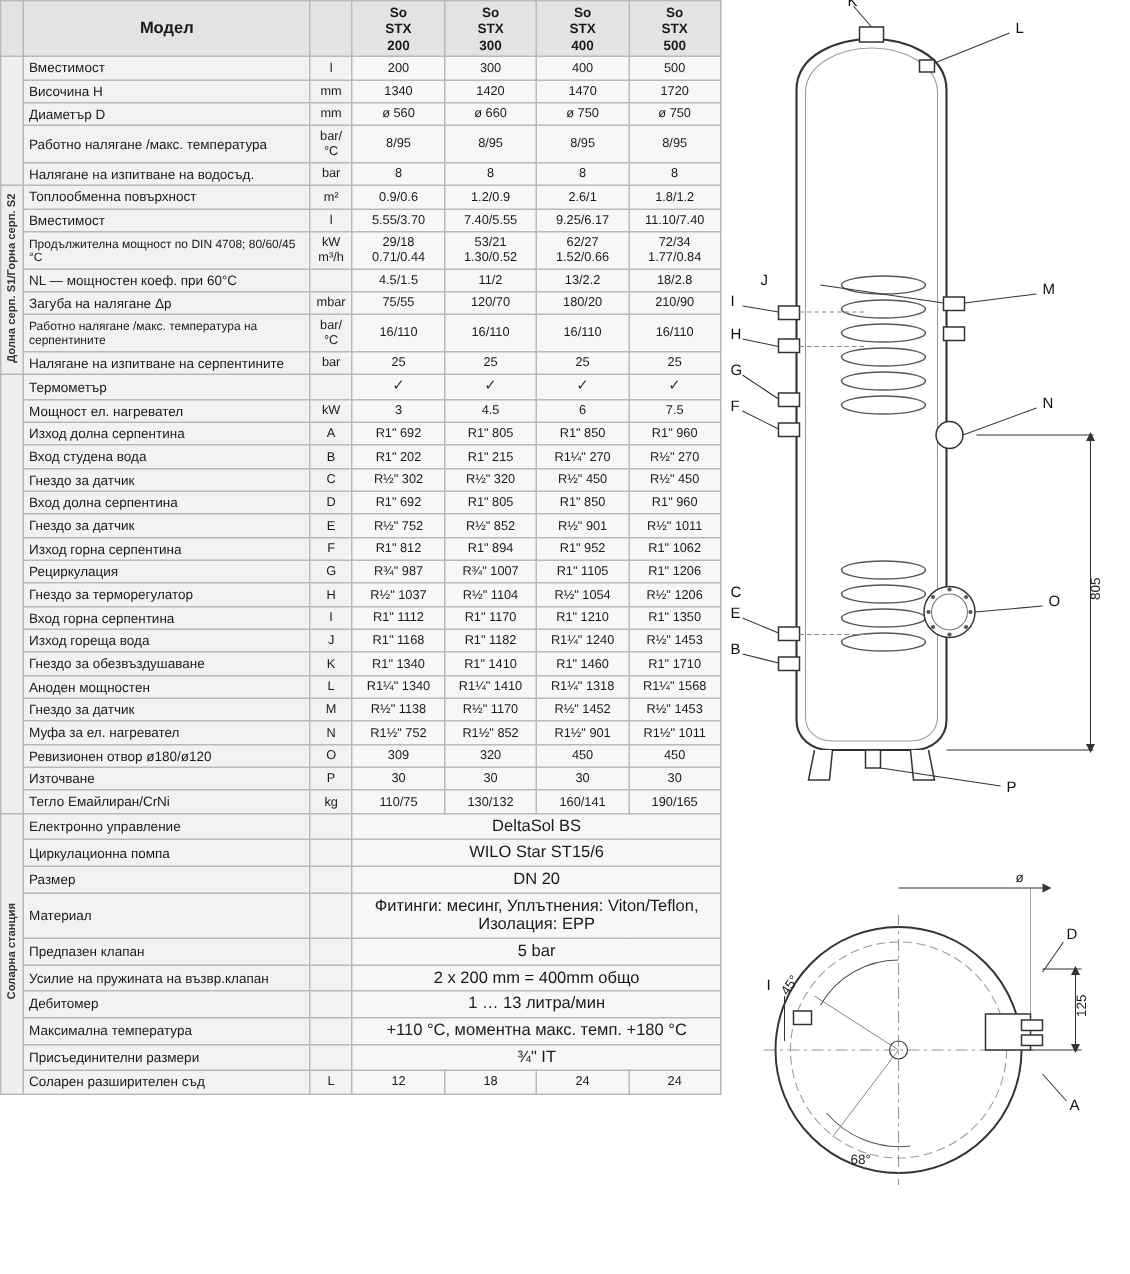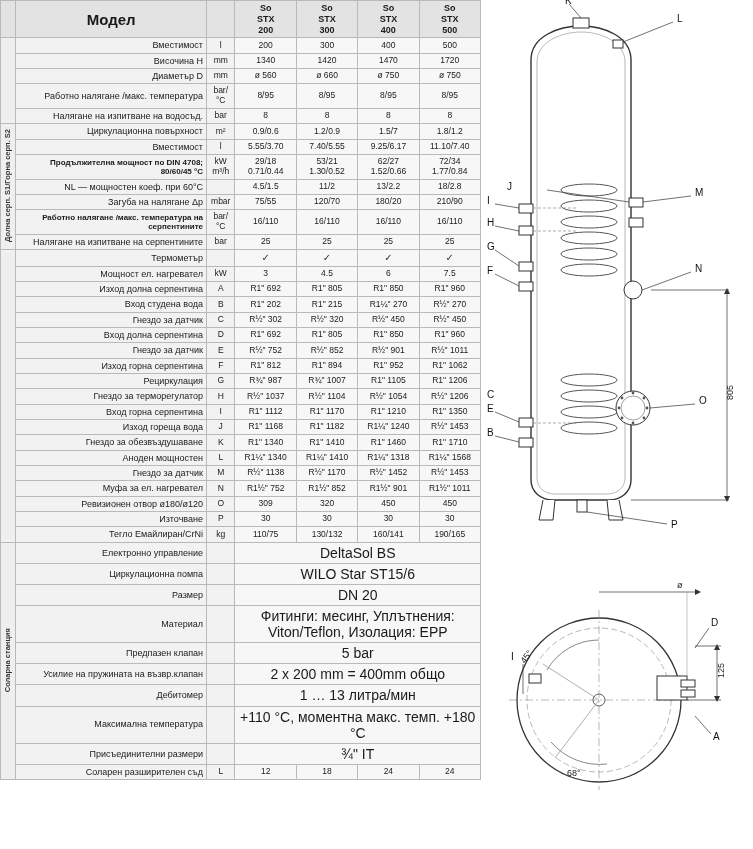--- a/index.html
+++ b/index.html
@@ -50,58 +50,58 @@
   }
   .side-rot {
     writing-mode: vertical-rl;
     transform: rotate(180deg);
     white-space: nowrap;
     display: inline-block;
     letter-spacing: 0px;
   }
   .c-label {
     width: 174px;
-    text-align: right;
+    text-align: left;
     background: #f2f2f2;
     font-size: 9px;
   }
   .c-unit {
     width: 26px;
     text-align: center;
     background: #f2f2f2;
     font-size: 8.5px;
   }
   .c-val {
     width: 56px;
     text-align: center;
     background: #f7f7f7;
     font-size: 8.5px;
   }
   .head-row td {
     background: #e3e3e3;
     font-weight: bold;
     text-align: center;
-    font-size: 15px;
+    font-size: 11px;
     padding: 6px 2px;
   }
   .head-row td.c-val {
     font-size: 9px;
     line-height: 1.2;
     margin-top: 43px;
   }
   .wide {
     text-align: center;
     background: #f7f7f7;
-    font-size: 14px;
+    font-size: 11px;
   }
   .check {
     font-size: 10px;
     color: #333;
   }
-  .small-lbl { font-size: 8px; font-weight: bold; }
+  .small-lbl { font-size: 8px; }
 
   
   #drawings {
     position: absolute;
     left: 481px;
     top: 0;
     width: 272px;
     height: 849px;
   }
   #drawings svg { display: block; }
@@ -178,25 +178,25 @@
           <tr>
             <td class="c-label">Налягане на изпитване на водосъд.</td>
             <td class="c-unit">bar</td>
             <td class="c-val">8</td>
             <td class="c-val">8</td>
             <td class="c-val">8</td>
             <td class="c-val">8</td>
           </tr>
           <tr>
             <td class="c-side" rowspan="7"><span class="side-rot">Долна серп. S1/Горна серп. S2</span></td>
-            <td class="c-label">Циркулационна повърхност</td>
+            <td class="c-label">Топлообменна повърхност</td>
             <td class="c-unit">m²</td>
             <td class="c-val">0.9/0.6</td>
             <td class="c-val">1.2/0.9</td>
-            <td class="c-val">1.5/7</td>
+            <td class="c-val">2.6/1</td>
             <td class="c-val">1.8/1.2</td>
           </tr>
           <tr>
             <td class="c-label">Вместимост</td>
             <td class="c-unit">l</td>
             <td class="c-val">5.55/3.70</td>
             <td class="c-val">7.40/5.55</td>
             <td class="c-val">9.25/6.17</td>
             <td class="c-val">11.10/7.40</td>
           </tr>

